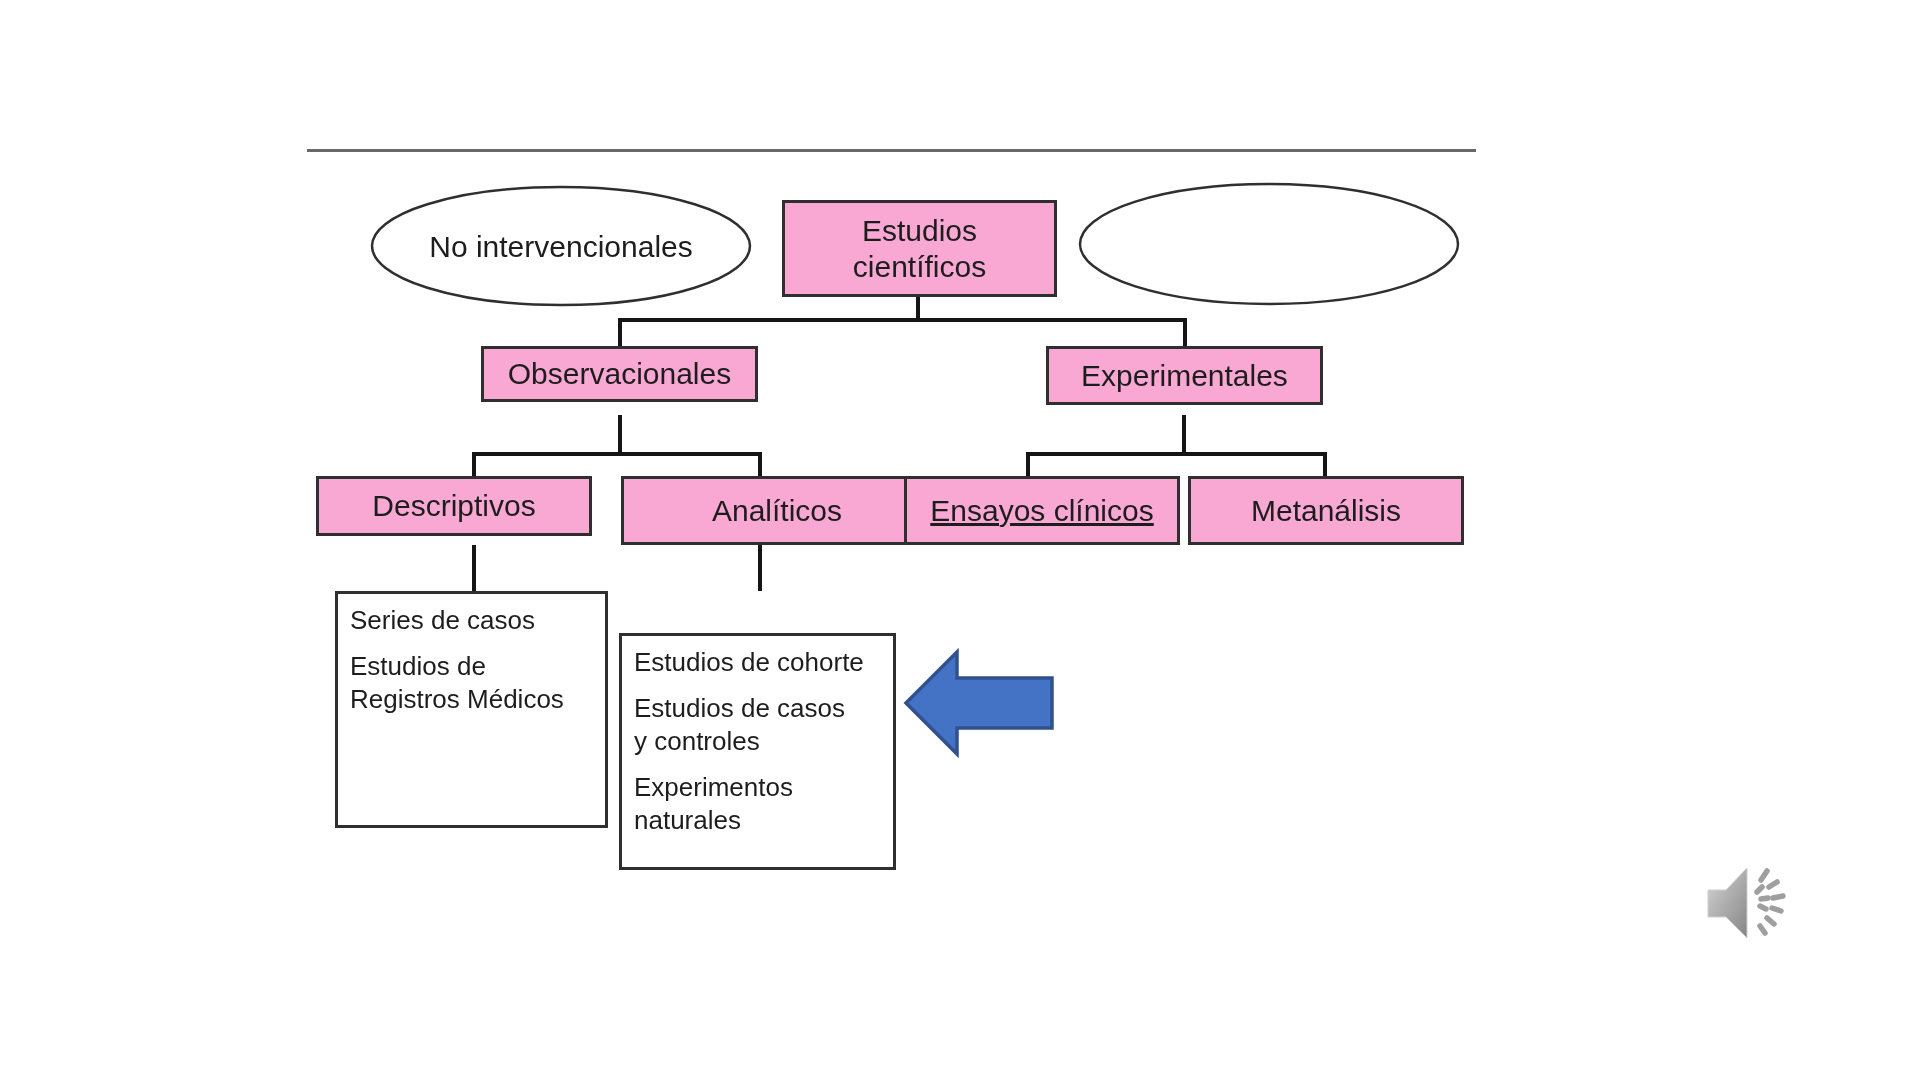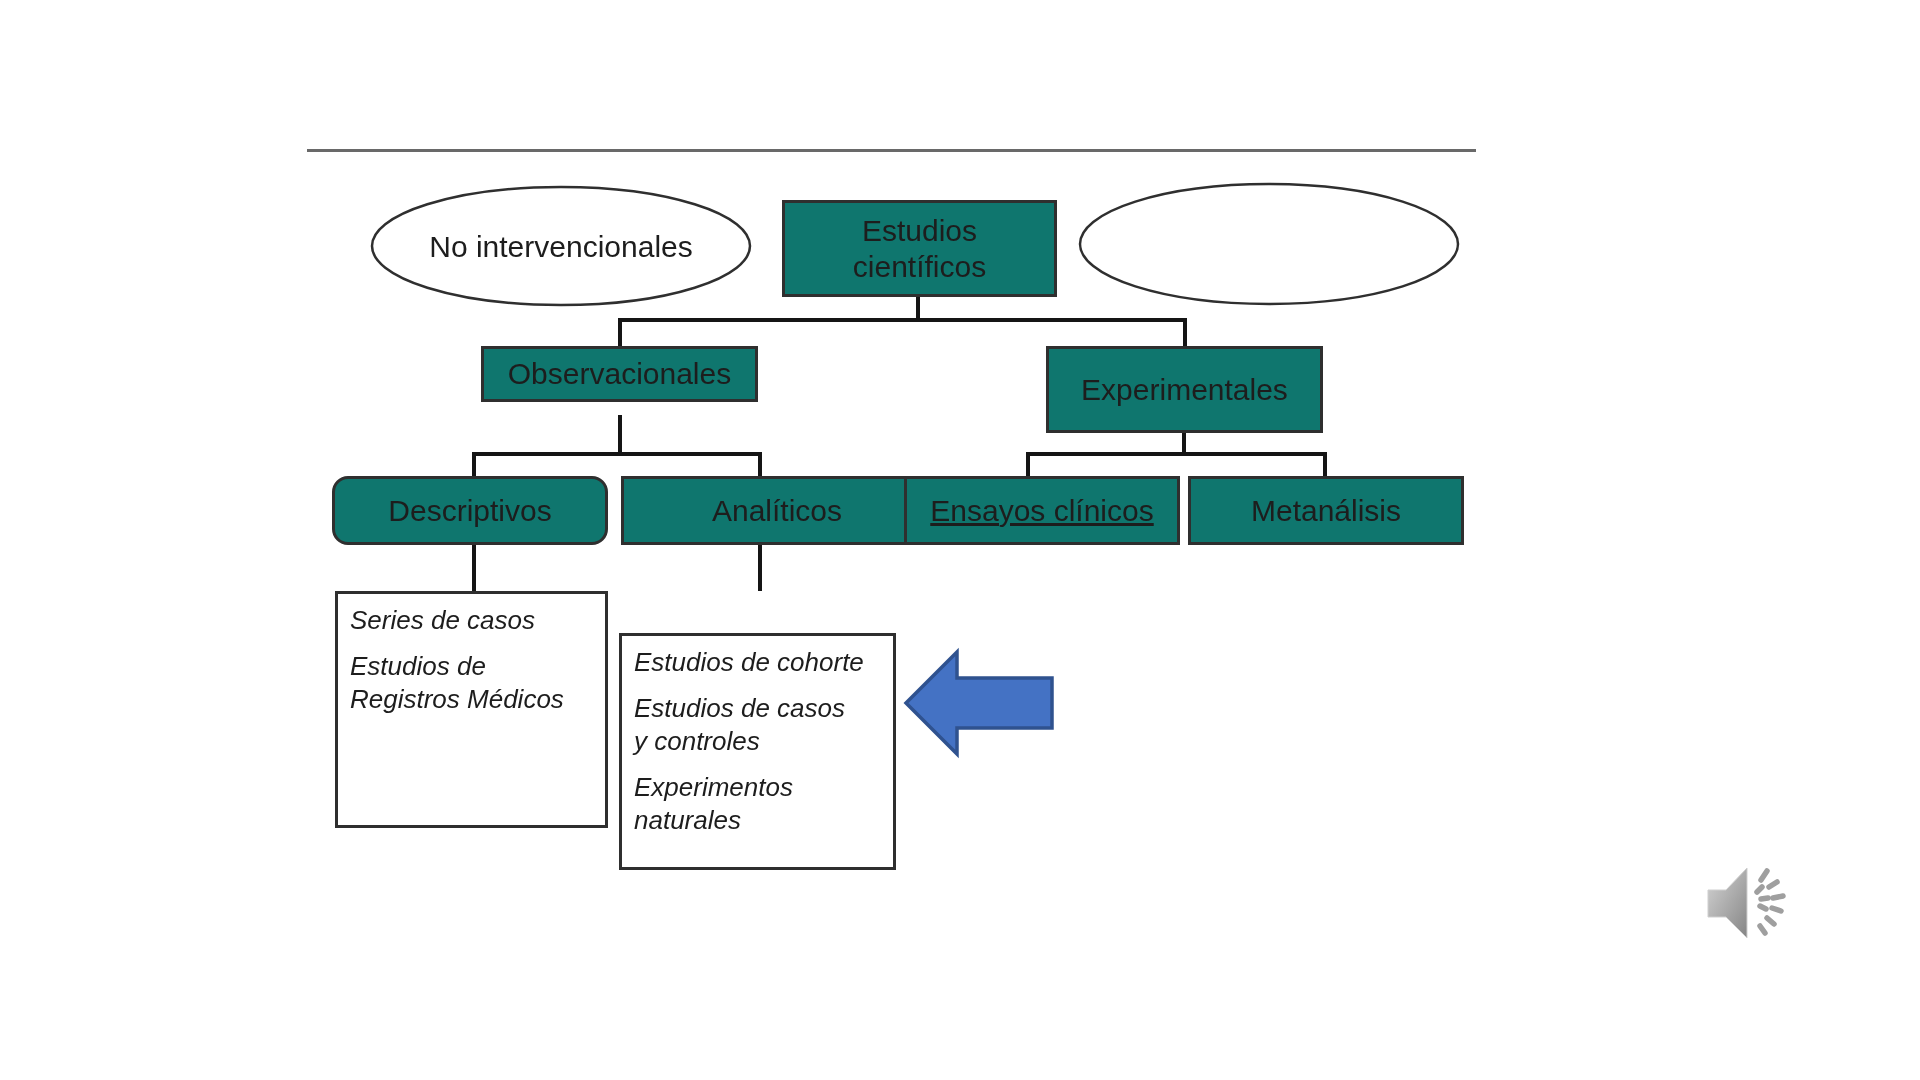--- a/index.html
+++ b/index.html
@@ -15,49 +15,48 @@
   svg.underlay { position: absolute; left: 0; top: 0; }
 
   .divider {
     position: absolute; left: 307px; top: 149px;
     width: 1169px; height: 3px;
     background: var(--divider, #696969);
   }
 
   .node {
     position: absolute; box-sizing: border-box;
-    background: #0f766e;
+    background: #f9a8d4;
     border: 3px solid var(--shape-border, #2f2f2f);
     display: flex; align-items: center; justify-content: center;
     text-align: center;
     font-size: 30px; line-height: 36px;
     white-space: pre-line;
   }
   .oval-label {
     position: absolute; box-sizing: border-box;
     display: flex; align-items: center; justify-content: center;
     text-align: center; font-size: 30px;
   }
   .listbox {
     position: absolute; box-sizing: border-box;
     background: #fff;
     border: 3px solid var(--shape-border, #2f2f2f);
     font-size: 26px; line-height: 33px;
     padding: 10px 10px 0 12px;
-    font-style: italic;
   }
   .listbox .li { white-space: pre; margin: 0 0 13px 0; }
 
   
   .n-root          { left: 782px;  top: 200px; width: 275px; height: 97px; }
   .o-left          { left: 372px;  top: 188px; width: 378px; height: 117px; }
   .o-right         { left: 1080px; top: 185px; width: 378px; height: 118px; }
   .n-observ        { left: 481px;  top: 346px; width: 277px; height: 56px; }
-  .n-experim       { left: 1046px; top: 346px; width: 277px; height: 87px; }
-  .n-descript      { left: 332px;  top: 476px; width: 276px; height: 69px; border-radius: 16px; }
+  .n-experim       { left: 1046px; top: 346px; width: 277px; height: 59px; }
+  .n-descript      { left: 316px;  top: 476px; width: 276px; height: 60px; }
   .n-analit        { left: 621px;  top: 476px; width: 312px; height: 69px; }
   .n-ensayos       { left: 904px;  top: 476px; width: 276px; height: 69px; text-decoration: underline; }
   .n-metanal       { left: 1188px; top: 476px; width: 276px; height: 69px; text-align: right; }
   .lb-left         { left: 335px;  top: 591px; width: 273px; height: 237px; }
   .lb-right        { left: 619px;  top: 591px; width: 277px; height: 237px; margin-top: 42px; }
 
   .ellipse-shape { fill: #ffffff; stroke: var(--shape-border, #2f2f2f); stroke-width: 2.5; }
   .connector     { fill: none; stroke: var(--connector, #151515); stroke-width: 4; }
   .arrow-shape   { fill: var(--arrow-fill, #4472c4); stroke: var(--arrow-outline, #2f528f); stroke-width: 3.5; }
   .speaker-body  { stroke: #cfcfcf; stroke-width: 1; }

